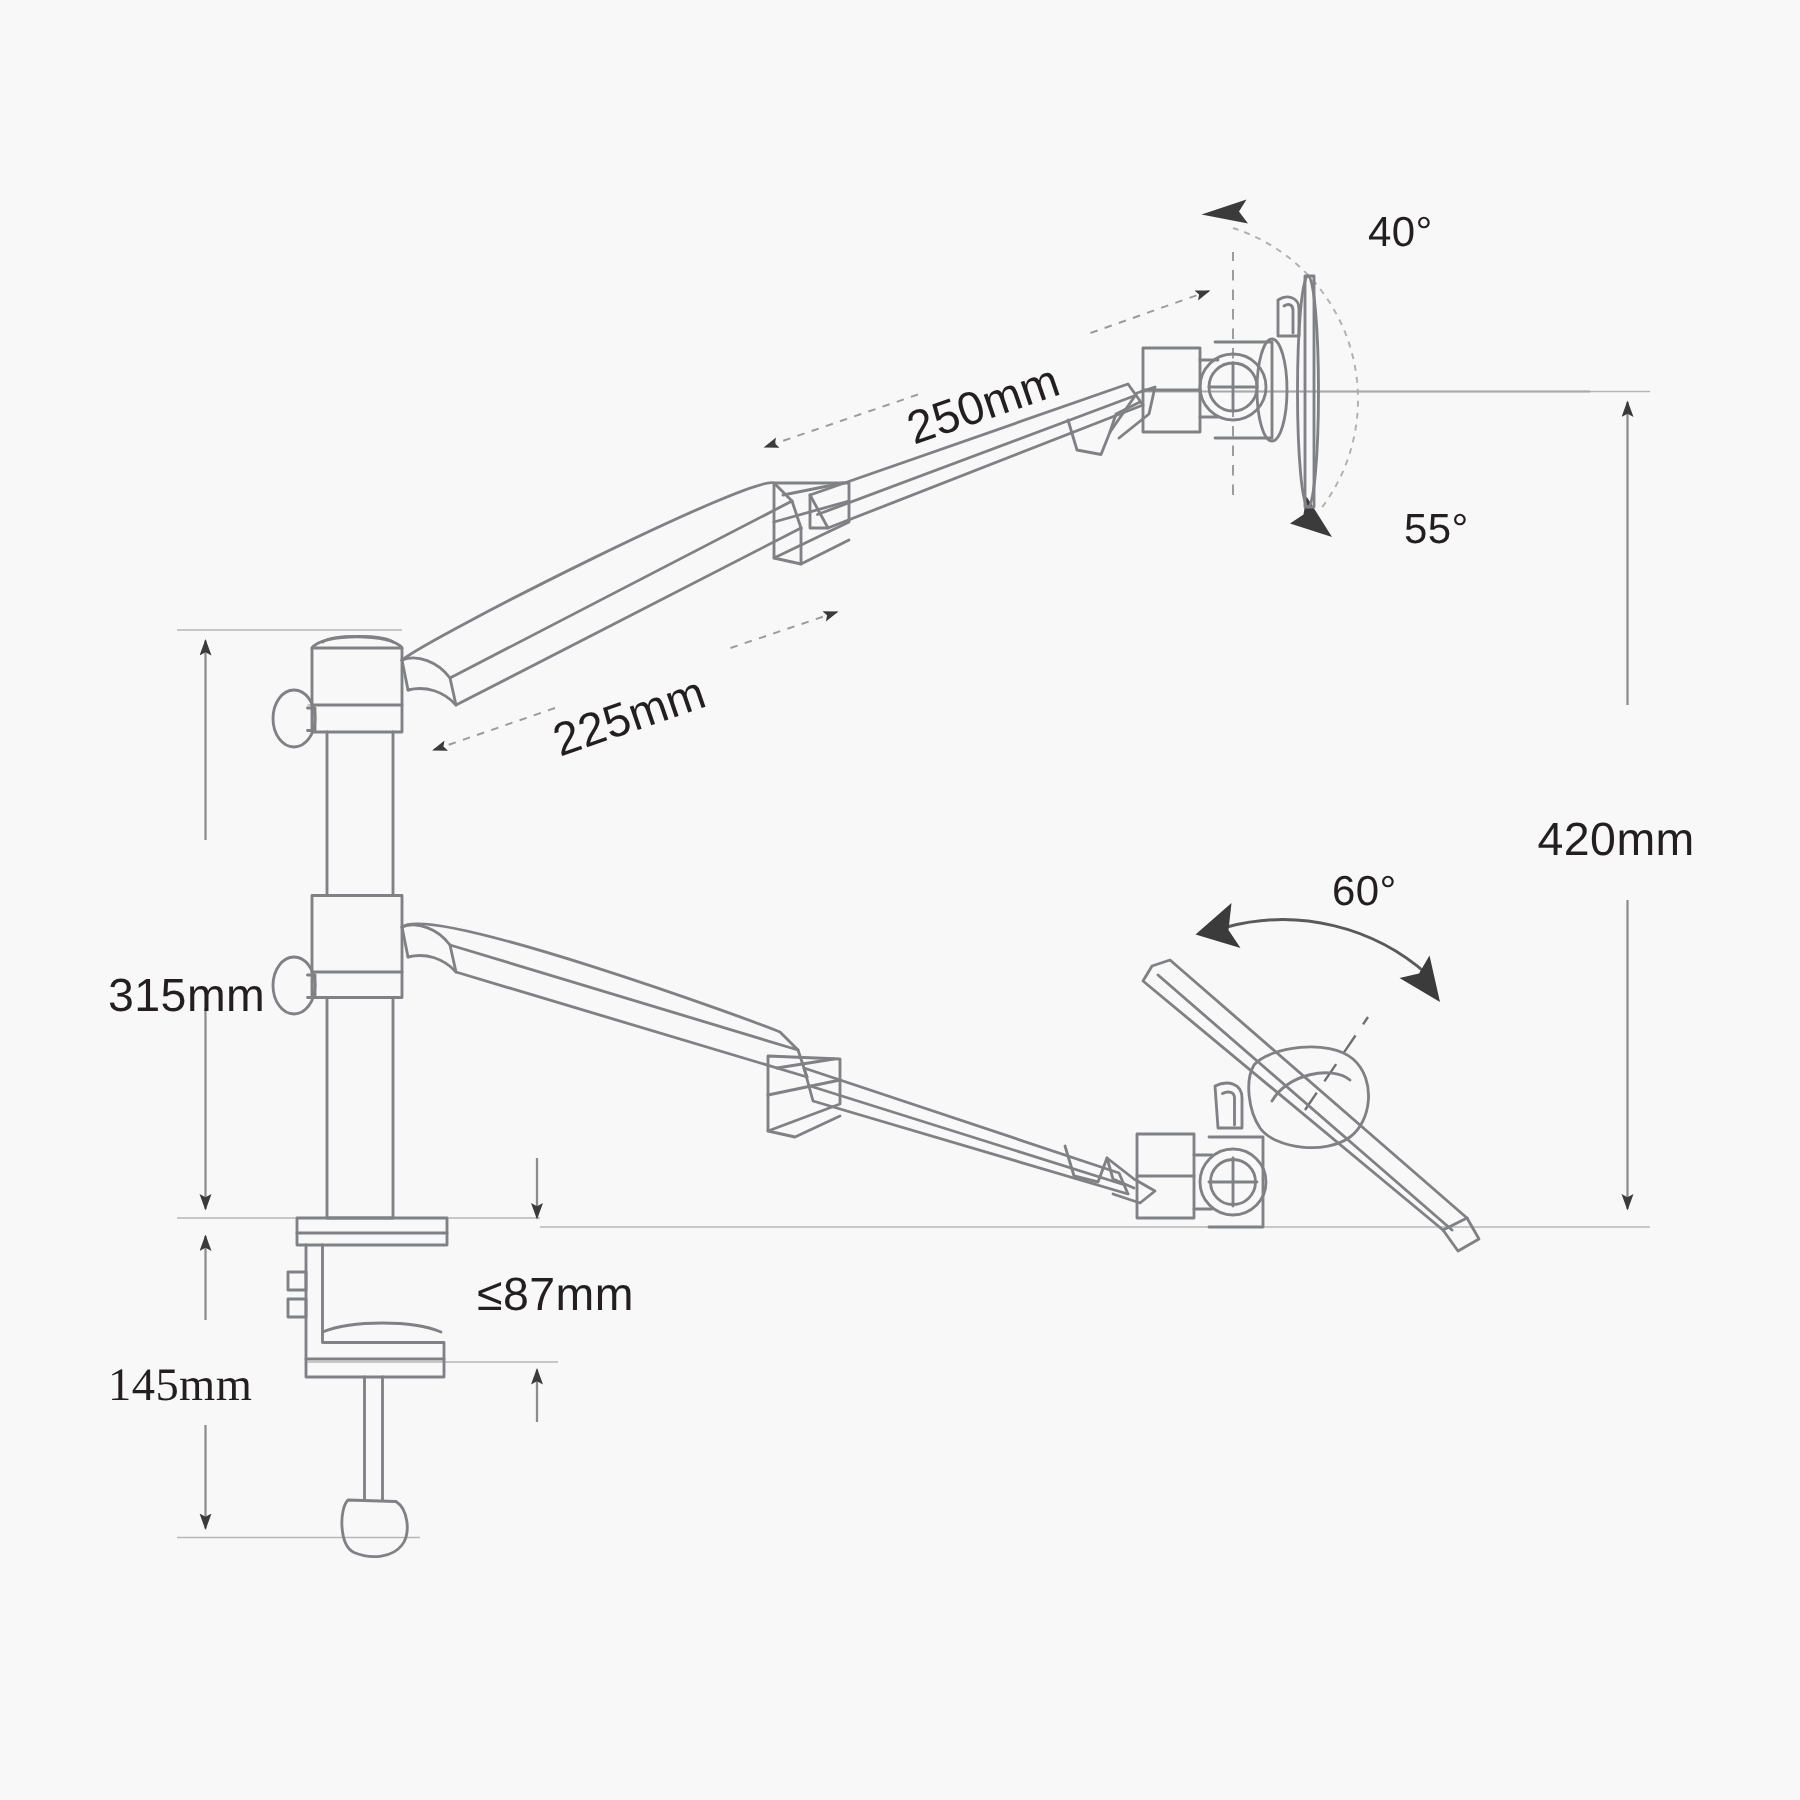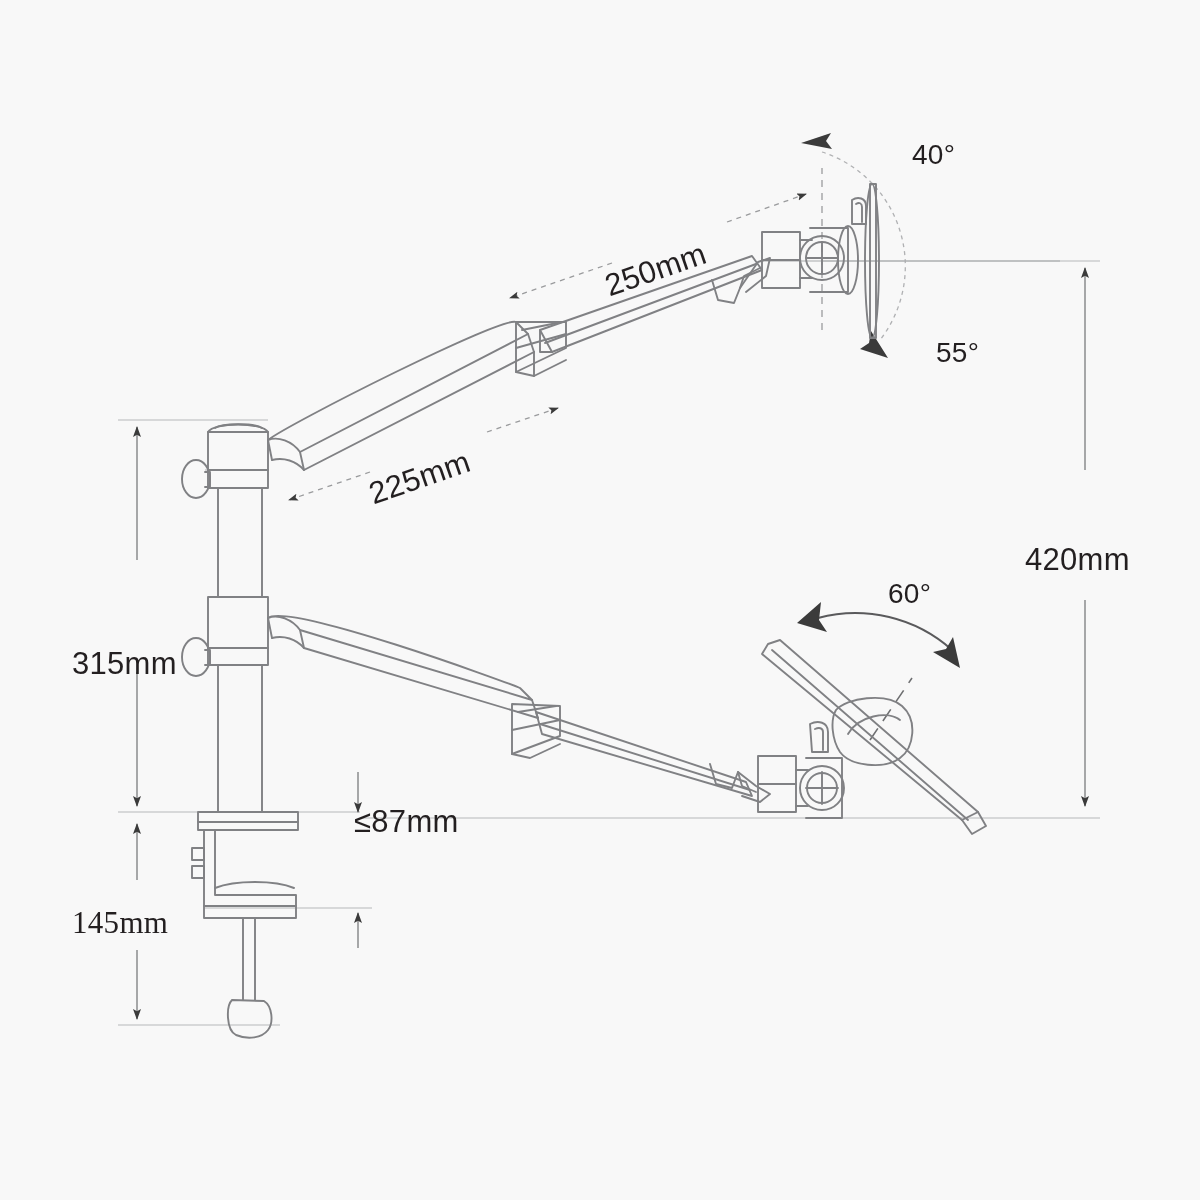--- a/index.html
+++ b/index.html
@@ -230,21 +230,21 @@
 
     </g>
   </svg>
 
   <div class="lbl lbl-dim" style="left:1025px; top:510px;margin-top:32px;">420mm</div>
 
   <div class="lbl lbl-dim" style="left:72px; top:598px;margin-top:48px;">315mm</div>
 
   <div class="lbl lbl-dim" style="left:72px; top:905px;font-family:Liberation Serif, serif;">145mm</div>
 
-  <div class="lbl lbl-dim" style="left:318px; top:804px;margin-left:36px;">≤87mm</div>
+  <div class="lbl lbl-dim" style="left:318px; top:845px;">≤87mm</div>
 
   <div class="lbl lbl-dim lbl-rot" style="left:612px; top:268px; transform: rotate(-19deg);">250mm</div>
 
   <div class="lbl lbl-dim lbl-rot" style="left:376px; top:476px; transform: rotate(-19deg);">225mm</div>
 
   <div class="lbl lbl-ang" style="left:912px; top:139px;">40°</div>
 
   <div class="lbl lbl-ang" style="left:936px; top:293px;margin-top:44px;">55°</div>
 
   <div class="lbl lbl-ang" style="left:888px; top:578px;">60°</div>

